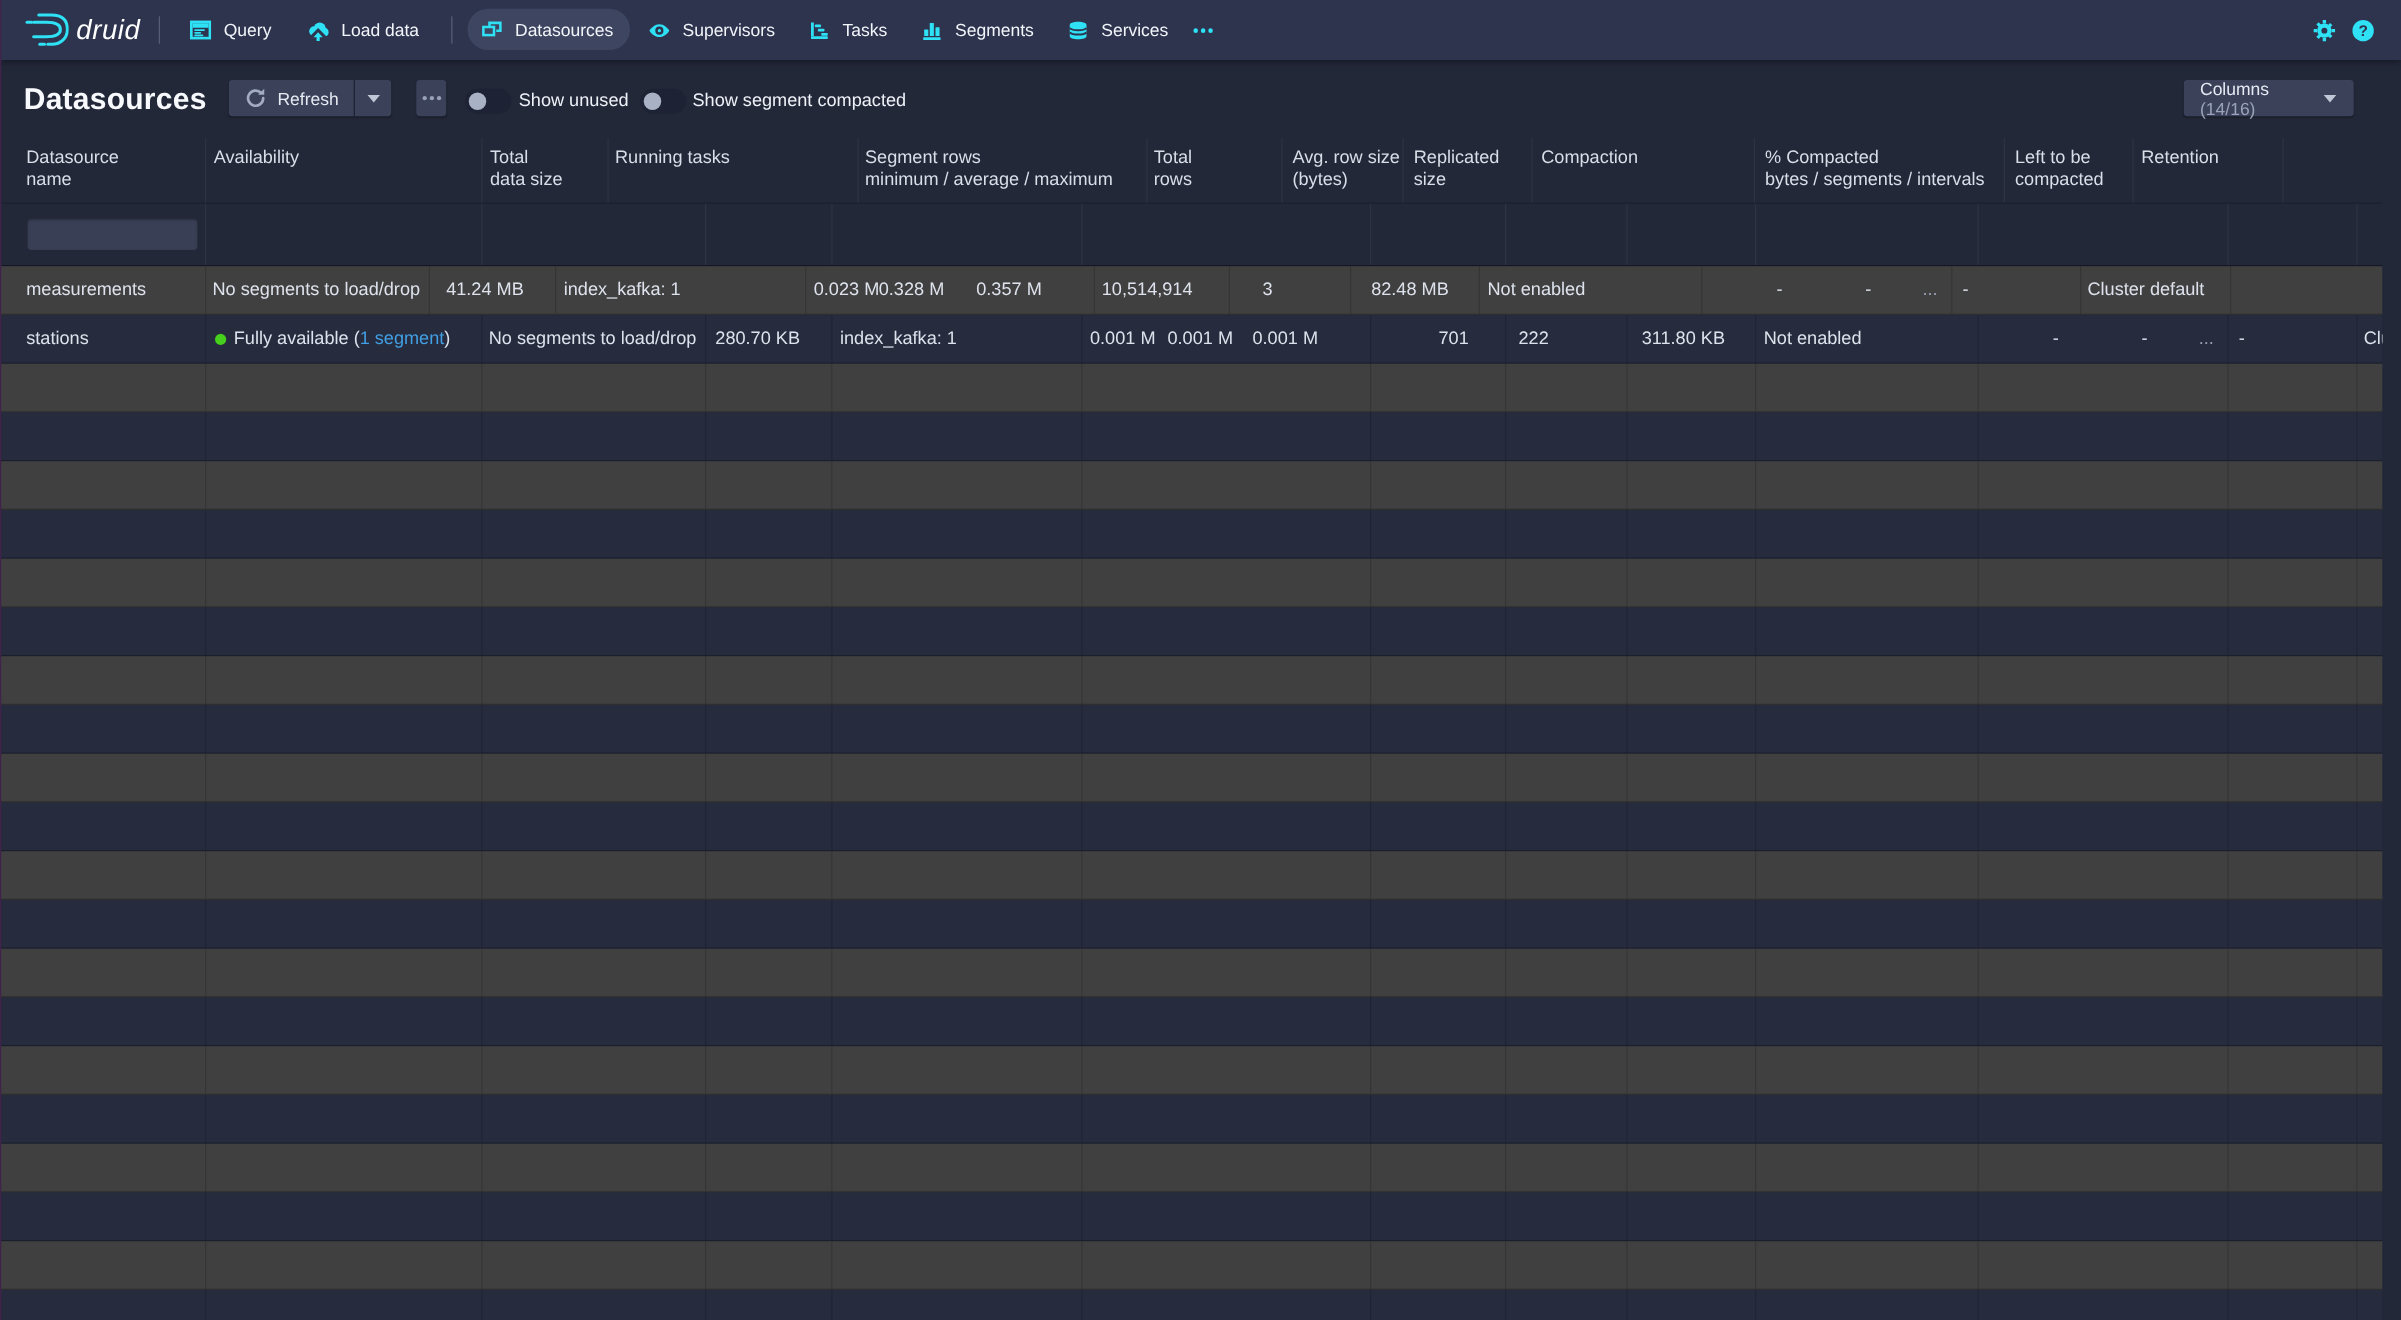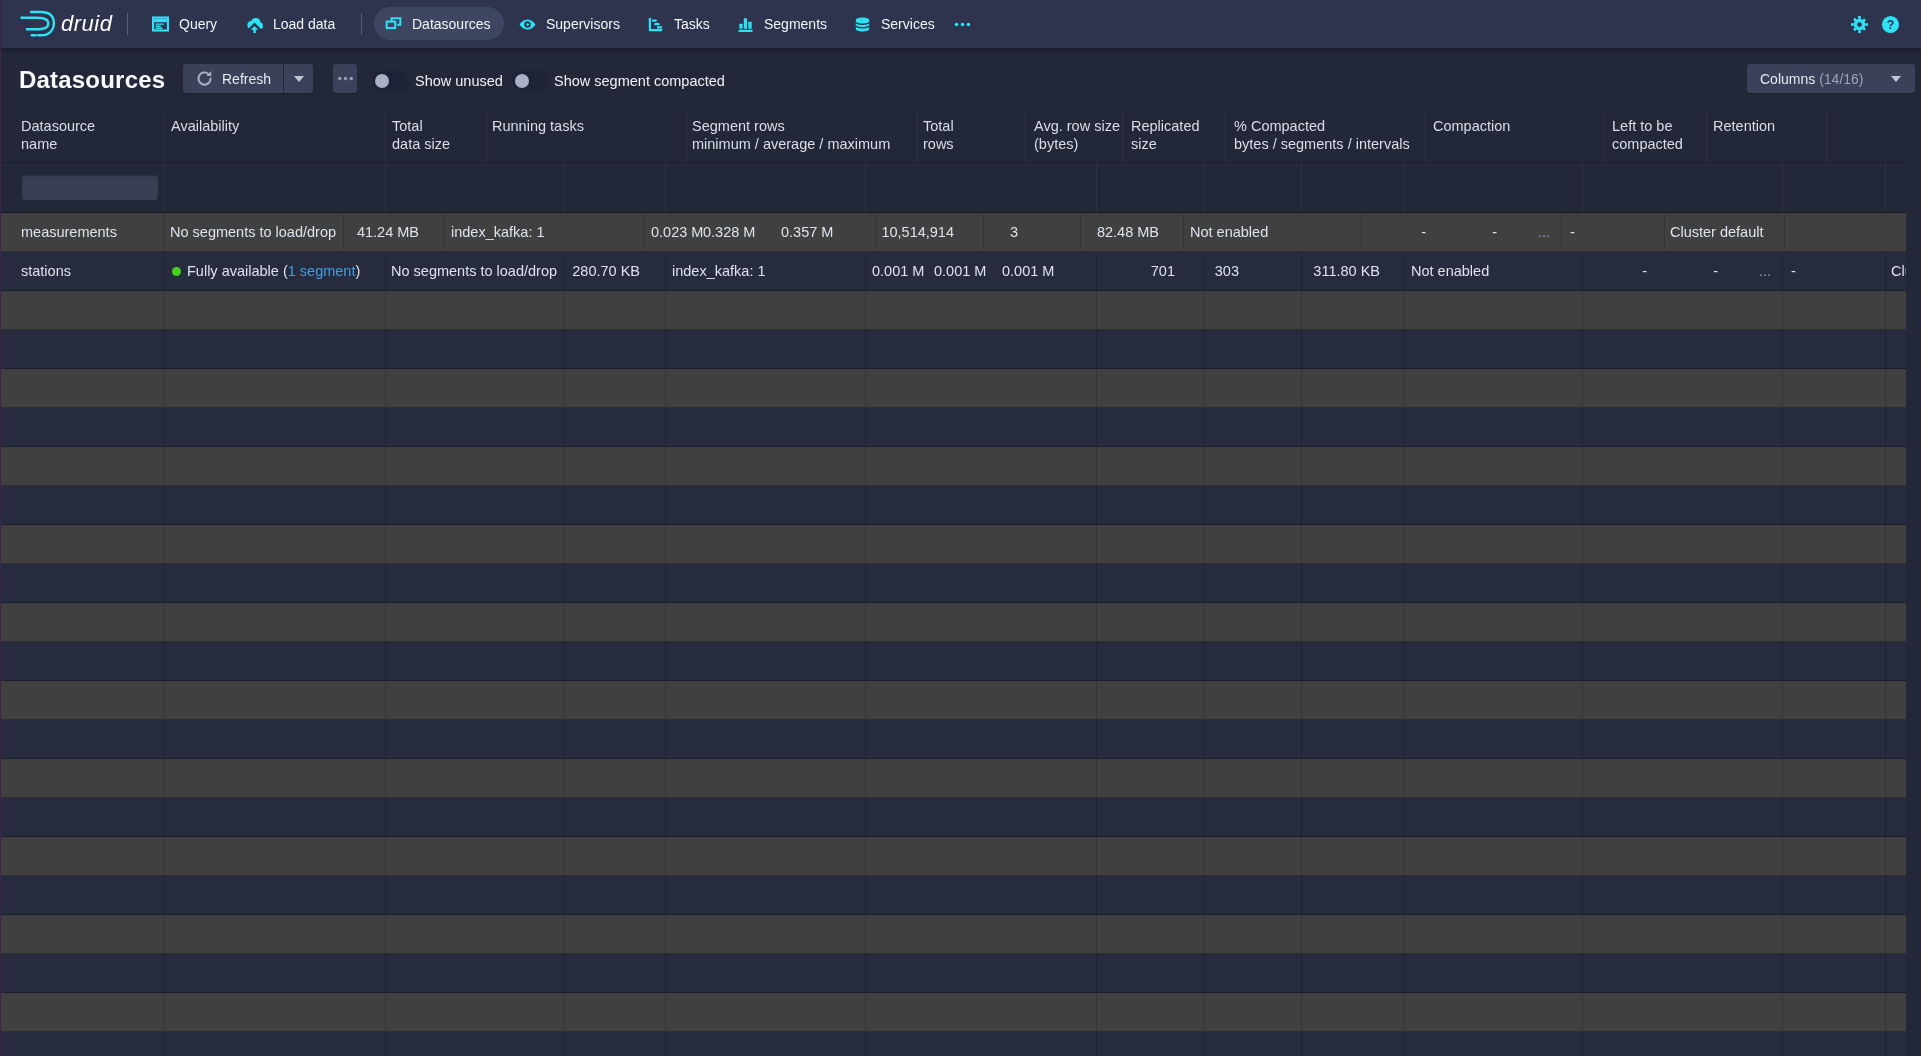--- a/index.html
+++ b/index.html
@@ -12,21 +12,21 @@
 .nav .lg { gap:6px; } .logotext { font-size:22px; color:#ffffff; font-style:italic; letter-spacing:0.5px; }
 .sep { position:absolute; top:13px; width:1px; height:22px; background:#555c74; }
 .pill { position:absolute; left:374px; top:7px; width:130px; height:33px; border-radius:17px; background:#3e4560; display:flex; align-items:center; gap:10px; padding-left:11px; font-size:14px; color:#f2f5fa; }
 
 .tbar { position:absolute; left:0; top:48px; width:1921px; height:62px; }
 .title { position:absolute; left:19px; top:18px; font-size:24px; font-weight:bold; color:#f7f9fc; letter-spacing:0.2px; }
 .btn { position:absolute; top:16px; height:29px; background:#3a4159; border-radius:3px; box-shadow:0 1px 1px rgba(0,0,0,0.25); display:flex; align-items:center; justify-content:center; color:#e6eaf2; font-size:14px; }
 .refresh { left:183px; width:100px; border-radius:3px 0 0 3px; gap:8px; }
 .refcaret { left:284px; width:29px; border-radius:0 3px 3px 0; }
 .morebtn { left:333px; width:24px; }
-.colsbtn { left:1747px; width:168px; justify-content:flex-start; padding-left:13px; }
+.colsbtn { left:1747px; width:136px; justify-content:flex-start; padding-left:13px; }
 .dim { color:#9aa3b8; }
 .caret { width:0; height:0; border-left:5px solid transparent; border-right:5px solid transparent; border-top:6px solid #c0c7d6; }
 .switch { position:absolute; top:23px; width:37px; height:20px; border-radius:10px; background:#1d2234; }
 .switch::after { content:""; position:absolute; left:3px; top:3px; width:14px; height:14px; border-radius:50%; background:#a9b1c4; }
 .swlabel { position:absolute; top:23px; height:20px; display:flex; align-items:center; font-size:14.5px; color:#eef1f7; }
 
 .twrap { position:absolute; left:0; top:110px; width:1906px; height:946px; overflow:hidden; }
 .thead { display:flex; height:53px; border-bottom:1px solid rgba(0,0,0,0.22); }
 .hc { font-size:14.5px; line-height:17.5px; padding-top:8px; color:#d9dee8; border-right:1px solid rgba(255,255,255,0.05); overflow:hidden; white-space:nowrap; }
 .tfilt { display:flex; height:50px; border-bottom:1px solid rgba(0,0,0,0.38); }
@@ -200,22 +200,22 @@
 <div class="twrap">
   <div class="thead">
       <div class="hc" style="flex:0 0 165px;padding-left:21px">Datasource<br>name</div>
       <div class="hc" style="flex:0 0 221px;padding-left:6px">Availability</div>
       <div class="hc" style="flex:0 0 101px;padding-left:6px">Total<br>data size</div>
       <div class="hc" style="flex:0 0 200px;padding-left:5px">Running tasks</div>
       <div class="hc" style="flex:0 0 231px;padding-left:5px">Segment rows<br>minimum / average / maximum</div>
       <div class="hc" style="flex:0 0 108px;padding-left:5px">Total<br>rows</div>
       <div class="hc" style="flex:0 0 97px;padding-left:8px">Avg. row size<br>(bytes)</div>
       <div class="hc" style="flex:0 0 103px;padding-left:8px">Replicated<br>size</div>
+      <div class="hc" style="flex:0 0 178px;padding-left:7px">Compaction</div>
       <div class="hc" style="flex:0 0 200px;padding-left:8px">% Compacted<br>bytes / segments / intervals</div>
-      <div class="hc" style="flex:0 0 178px;padding-left:7px">Compaction</div>
       <div class="hc" style="flex:0 0 103px;padding-left:8px">Left to be<br>compacted</div>
       <div class="hc" style="flex:0 0 120px;padding-left:6px">Re​tention</div>
   </div>
   <div class="tfilt">
       <div class="fc" style="flex:0 0 165px">
         <div class="finput"></div>
       </div>
       <div class="fc" style="flex:0 0 221px"></div>
       <div class="fc" style="flex:0 0 179px"></div>
       <div class="fc" style="flex:0 0 101px"></div>
@@ -297,21 +297,21 @@
           <span class="seg">
             <i style="left:6px">0.001 M</i>
             <i style="left:68px">0.001 M</i>
             <i style="left:136px">0.001 M</i>
           </span>
         </div>
       <div class="td" style="flex:0 0 108px">
           <span class="num" style="padding-right:29px">701</span>
         </div>
       <div class="td" style="flex:0 0 97px">
-          <span class="num" style="padding-right:62px">303</span>
+          <span class="num" style="padding-right:62px">222</span>
         </div>
       <div class="td" style="flex:0 0 103px">
           <span class="num" style="padding-right:24px">311.80 KB</span>
         </div>
       <div class="td" style="flex:0 0 178px">
           <span class="pl6">Not enabled</span>
         </div>
       <div class="td" style="flex:0 0 200px">
           <span class="seg">
             <i class="ri" style="right:135px">-</i>

